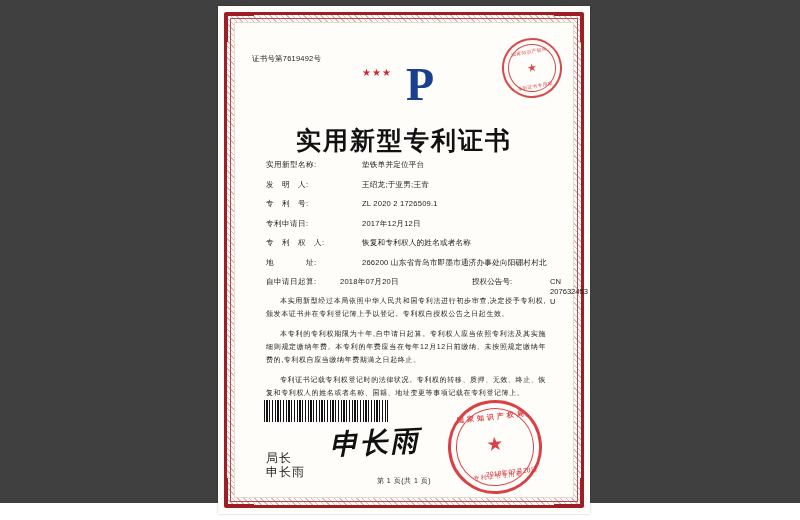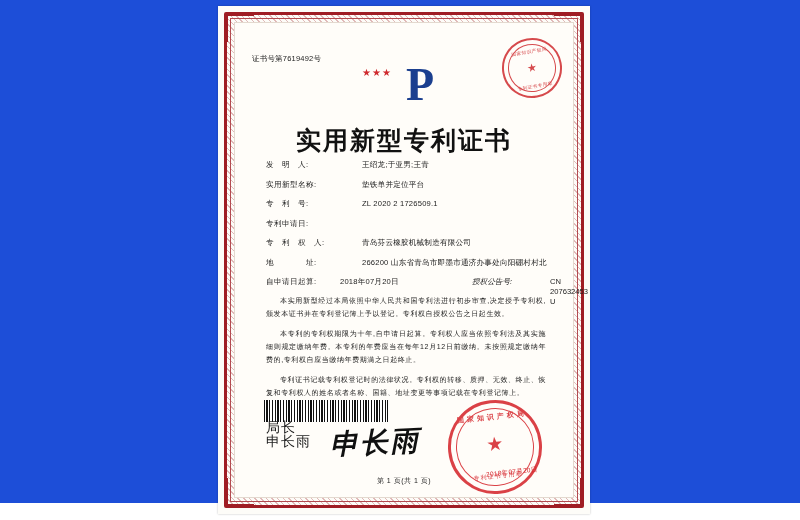--- a/index.html
+++ b/index.html
@@ -11,21 +11,21 @@
     width: 800px;
     height: 520px;
     overflow: hidden;
     font-family: "Liberation Sans", sans-serif;
   }
 
   #page {
     position: relative;
     width: 800px;
     height: 503px;
-    background: #1d4ed8;
+    background: #404040;
   }
 
   
   .certificate {
     position: absolute;
     left: 218px;
     top: 6px;
     width: 372px;
     height: 508px;
     background: #fdfcf8;
@@ -207,21 +207,21 @@
     width: 96px;
     flex: 0 0 96px;
     letter-spacing: 0.4px;
   }
   .row .value {
     flex: 1 1 auto;
     letter-spacing: 0.2px;
   }
   .row.double .label { width: 74px; flex: 0 0 74px; }
   .row.double .value { flex: 0 0 132px; }
-  .row.double .label2 { width: 78px; flex: 0 0 78px; font-style: italic; }
+  .row.double .label2 { width: 78px; flex: 0 0 78px; }
   .row.double .value2 { flex: 1 1 auto; }
 
   
   .body-text {
     position: absolute;
     left: 22px;
     right: 18px;
     top: 262px;
     font-size: 7px;
     line-height: 13px;
@@ -241,25 +241,26 @@
     background:
       repeating-linear-gradient(90deg,
         #111 0 1px, #fff 1px 2px, #111 2px 4px, #fff 4px 5px,
         #111 5px 6px, #fff 6px 8px, #111 8px 9px, #fff 9px 11px);
   }
 
   
   .sig-labels {
     position: absolute;
     left: 22px;
-    top: 388px;
-    font-size: 14px;
+    top: 420px;
+    font-size: 12px;
     line-height: 14px;
     letter-spacing: 1px;
     color: #1c1c1c;
+    font-family: Liberation Mono, monospace;
   }
   .sig-hand {
     position: absolute;
     left: 86px;
     top: 392px;
     font-family: "Liberation Serif", serif;
     font-size: 28px;
     font-style: italic;
     font-weight: bold;
     color: #101010;
@@ -360,37 +361,38 @@
       <div class="emblem">
         <div class="stars">★★★</div>
         <div class="pmark">P</div>
         <div class="swoosh"></div>
       </div>
 
       <div class="main-title">实用新型专利证书</div>
 
       <div class="fields">
         <div class="row">
+          <span class="label">实用新型名称:</span>
+          <span class="value">垫铁单并定位平台</span>
+        </div>
+        <div class="row">
           <span class="label">发　明　人:</span>
           <span class="value">王绍龙;于亚男;王青</span>
         </div>
         <div class="row">
-          <span class="label">实用新型名称:</span>
-          <span class="value">垫铁单并定位平台</span>
-        </div>
-        <div class="row">
           <span class="label">专　利　号:</span>
           <span class="value">ZL 2020 2 1726509.1</span>
         </div>
         <div class="row">
           <span class="label">专利申请日:</span>
+          <span class="value">2017年12月12日</span>
         </div>
         <div class="row">
           <span class="label">专　利　权　人:</span>
-          <span class="value">青岛芬云橡胶机械制造有限公司</span>
+          <span class="value">恢复和专利权人的姓名或者名称</span>
         </div>
         <div class="row">
           <span class="label">地　　　　址:</span>
           <span class="value">266200 山东省青岛市即墨市通济办事处向阳硼村村北</span>
         </div>
         <div class="row double">
           <span class="label">自申请日起算:</span>
           <span class="value">2018年07月20日</span>
           <span class="label2">授权公告号:</span>
           <span class="value2">CN 207632453 U</span>

